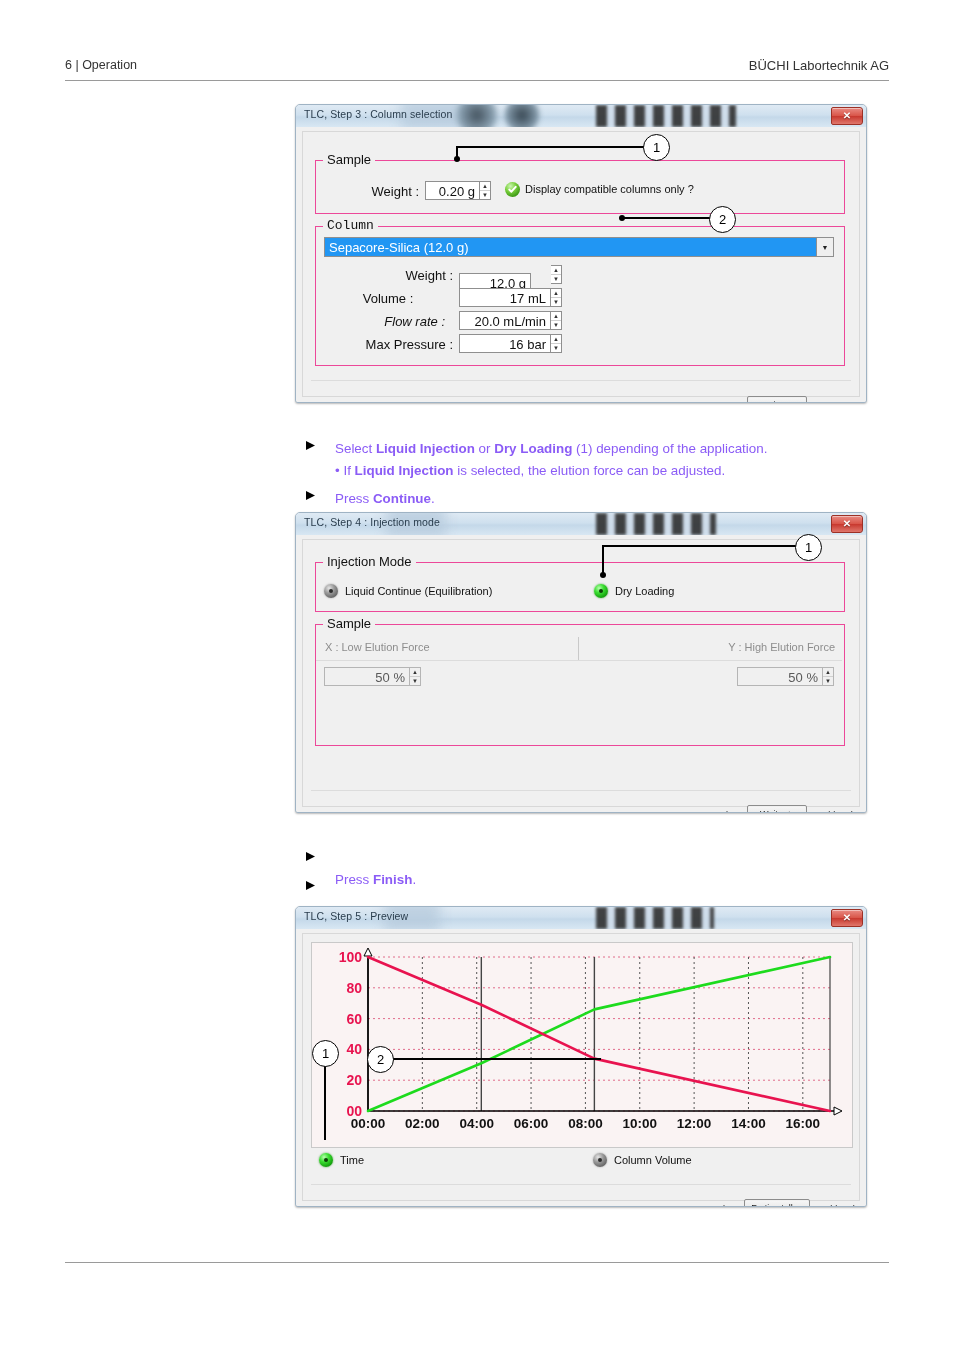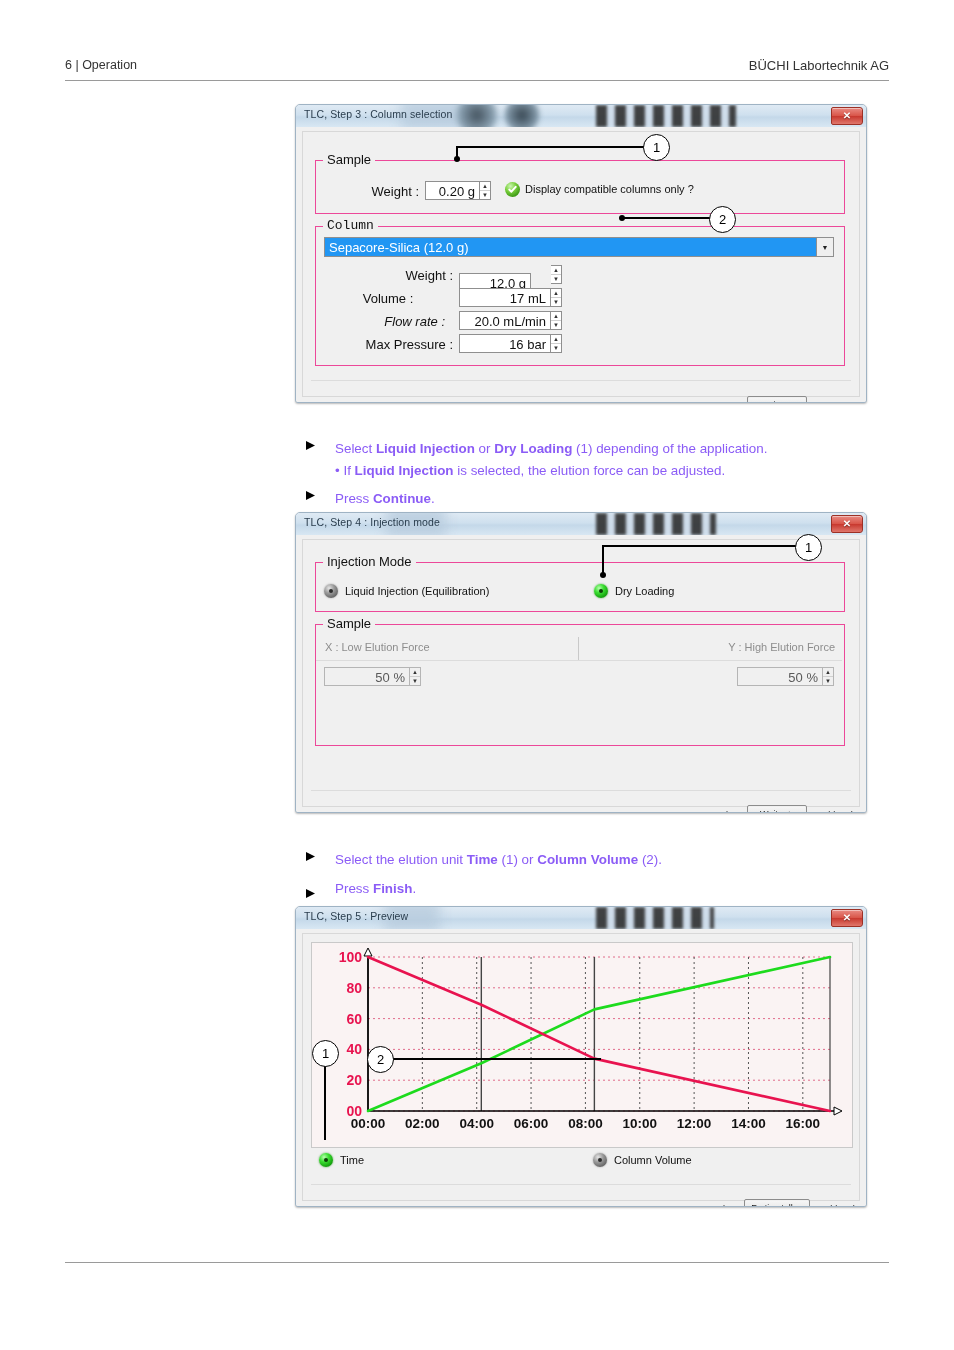--- a/index.html
+++ b/index.html
@@ -247,21 +247,21 @@
     </div>
     <div class="dlg-body">
       <div class="dlg-inner">
 
         <div class="grp" style="left:12px;top:22px;width:528px;height:48px;">
           <div class="grp-lbl">Injection Mode</div>
         </div>
         <div class="orb off" style="left:21px;top:44px;">
             <div class="dot"></div>
           </div>
-        <div class="ctl-lbl" style="left:42px;top:45px;">Liquid Injection (Equilibration)</div>
+        <div class="ctl-lbl" style="left:42px;top:45px;">Liquid Continue (Equilibration)</div>
         <div class="orb on" style="left:291px;top:44px;">
             <div class="dot"></div>
           </div>
         <div class="ctl-lbl" style="left:312px;top:45px;">Dry Loading</div>
 
         <div class="grp" style="left:12px;top:84px;width:528px;height:120px;">
           <div class="grp-lbl">Sample</div>
         </div>
         <div style="position:absolute;left:13px;top:97px;width:526px;height:23px;border-bottom:1px solid #dcdcdc;">
           <div style="position:absolute;left:0;top:0;width:262px;height:23px;border-right:1px solid #c9c9c9;"></div>
@@ -292,23 +292,20 @@
   <div class="lead" style="left:602px;top:545px;width:2px;height:29px;"></div>
   <div class="lead" style="left:602px;top:545px;width:194px;height:2px;"></div>
   <div class="callout" style="left:795px;top:534px;">1</div>
 
   <div class="instr" style="top:849px;width:570px;">
     <div class="row">
       <div class="tri">
         <svg width="11" height="11" viewBox="0 0 11 11">
             <path d="M1 1 L10 5.5 L1 10 Z" fill="#000"></path>
           </svg>
-      </div>
-      <div class="itext">
-        <span>Select the elution unit </span><b>Time</b><span> (1) or </span><b>Column Volume</b><span> (2).</span>
       </div>
     </div>
     <div class="row" style="margin-top:7px;align-items:flex-end;">
       <div class="tri">
         <svg width="11" height="11" viewBox="0 0 11 11">
             <path d="M1 1 L10 5.5 L1 10 Z" fill="#000"></path>
           </svg>
       </div>
       <div class="itext">
         <span>Press </span><b>Finish</b><span>.</span>

